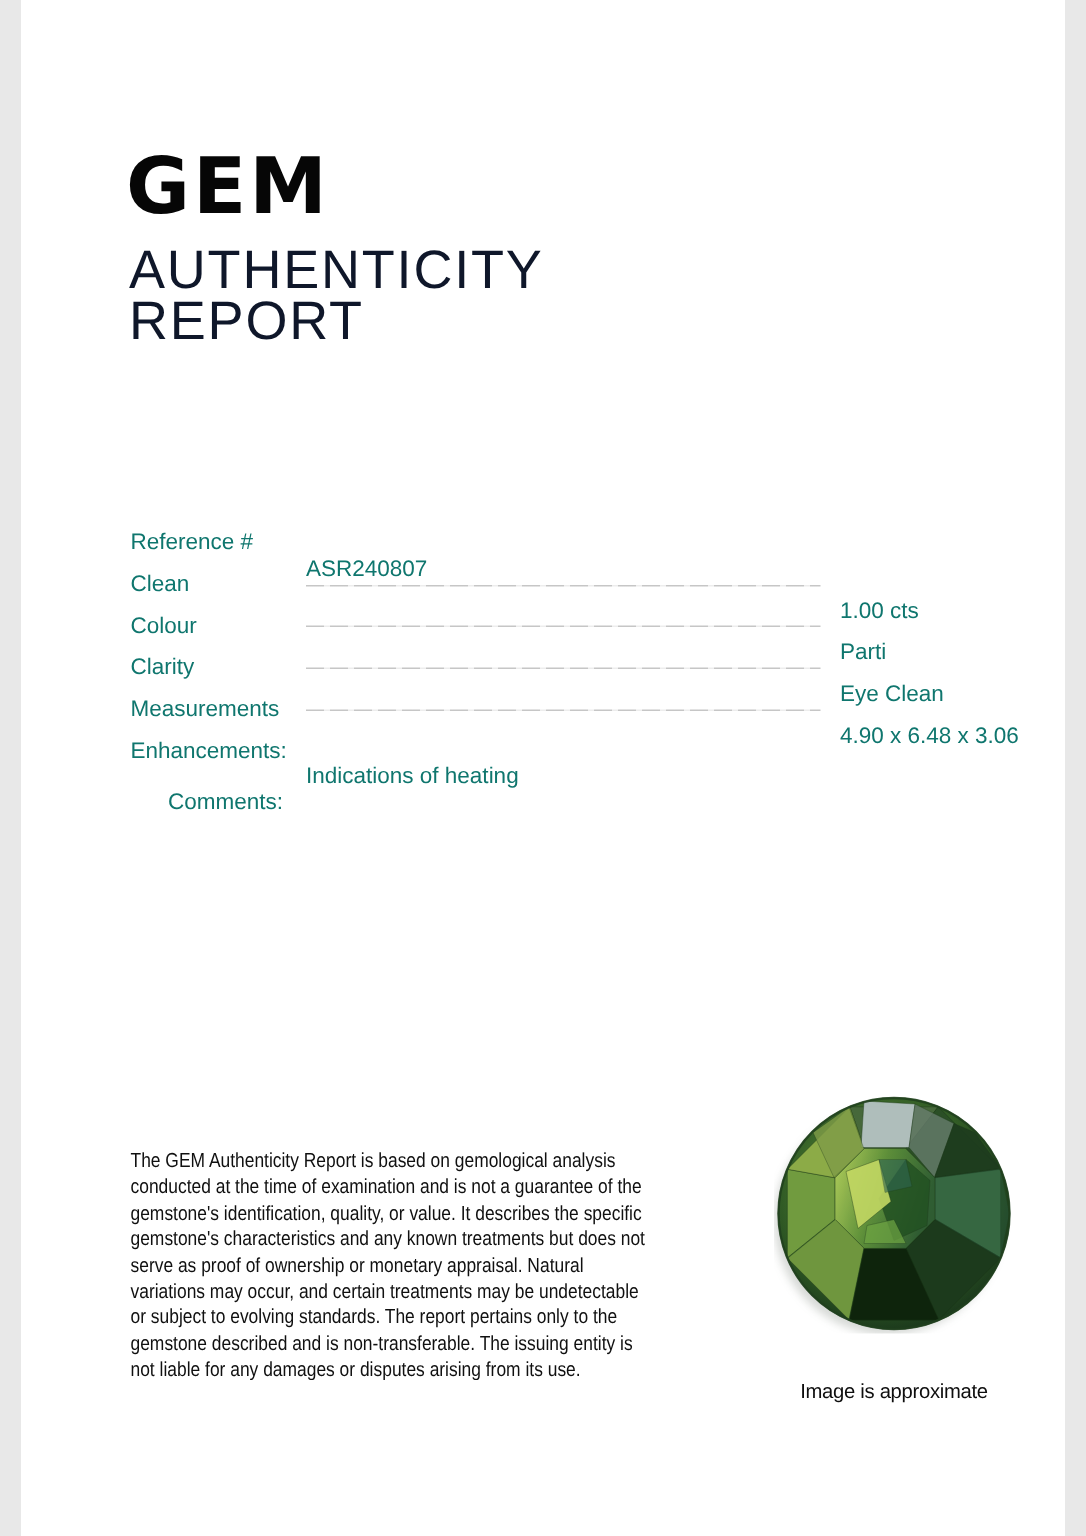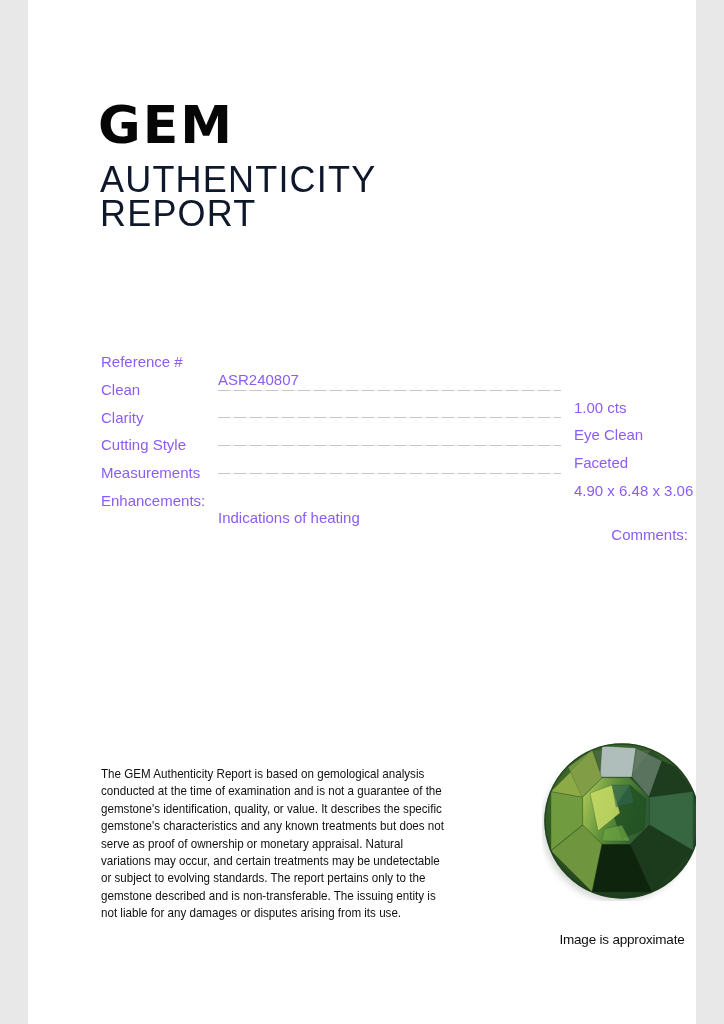--- a/index.html
+++ b/index.html
@@ -1,52 +1,52 @@
 <!DOCTYPE html>
 <html><head>
 <meta charset="utf-8">
 <style>
   html,body { margin:0; padding:0; background:#e8e8e8; }
   .page {
     position:relative; width:668px; height:1024px; margin:0 auto;
     background:#ffffff; overflow:hidden;
-    font-family:"Liberation Sans", sans-serif; color:#111;
+    font-family:"Liberation Sans", sans-serif; color:#111;padding-left:28px;
   }
   
   .brand {
     position:absolute; left:70px; top:99px;
     font-family:"DejaVu Sans", sans-serif;
     font-weight:bold; font-size:52px; line-height:1; letter-spacing:2px;
     color:#060606;
   }
   .subtitle {
     position:absolute; left:72px; top:163px;
     font-size:36px; line-height:34px; letter-spacing:1.2px;
     color:#0f172a;
   }
   
   .fields { position:absolute; left:73px; top:348px; width:587px; }
-  .row { display:flex; align-items:center; height:27.7px; font-size:15px; color:#8b5cf6; }
+  .row { display:flex; align-items:center; height:27.7px; font-size:15px; color:#0f766e; }
   .row .lbl { flex:none; width:117px; white-space:nowrap; }
   .row .val { white-space:nowrap;margin-top:35px; }
   .row.leader .leader {
     flex:1; height:1px; margin-right:13px; margin-top:1px;
     background:repeating-linear-gradient(90deg,#c6c6c6 0 12px,#ededed 12px 16px);
   }
   .row.leader .val { flex:none; width:114px; }
-  .row.indent { margin-top:7px;justify-content:flex-end; }
+  .row.indent { margin-top:7px; }
   .row.indent .lbl { width:auto; padding-left:25px; }
   
   .disclaimer {
     position:absolute; left:73px; top:765px; width:470px; margin:0;
     font-size:13.5px; line-height:17.4px; white-space:pre-line;
     transform:scaleX(.86); transform-origin:left top; color:#101010;
   }
   
-  .gem { position:absolute; left:501px; top:729px; width:162px; margin:12px; }
+  .gem { position:absolute; left:501px; top:729px; width:162px; margin:0; }
   .gem svg { display:block; width:160px; height:160px; margin:0 auto; }
   .gem figcaption {
     margin-top:31px; text-align:center;
     font-size:13.5px; letter-spacing:-0.2px; color:#0e0e0e;
   }
 </style>
 </head>
 <body>
 
 <div class="page">
@@ -60,28 +60,28 @@
       <span class="lbl">Reference #</span>
 
       <span class="val">ASR240807</span>
     </div>
       <div class="row leader">
       <span class="lbl">Clean</span>
       <span class="leader"></span>
       <span class="val">1.00 cts</span>
     </div>
       <div class="row leader">
+      <span class="lbl">Colour</span>
+      <span class="leader"></span>
+      <span class="val">Parti</span>
+    </div>
+      <div class="row leader">
       <span class="lbl">Clarity</span>
       <span class="leader"></span>
       <span class="val">Eye Clean</span>
-    </div>
-      <div class="row leader">
-      <span class="lbl">Cutting Style</span>
-      <span class="leader"></span>
-      <span class="val">Faceted</span>
     </div>
       <div class="row leader">
       <span class="lbl">Measurements</span>
       <span class="leader"></span>
       <span class="val">4.90 x 6.48 x 3.06</span>
     </div>
       <div class="row inline">
       <span class="lbl">Enhancements:</span>
 
       <span class="val">Indications of heating</span>

